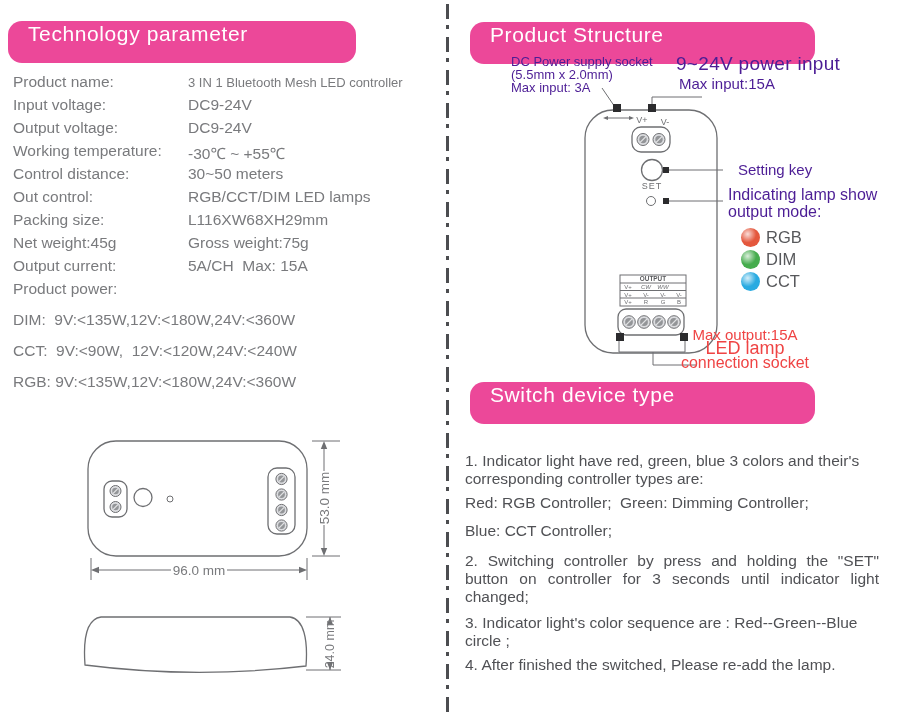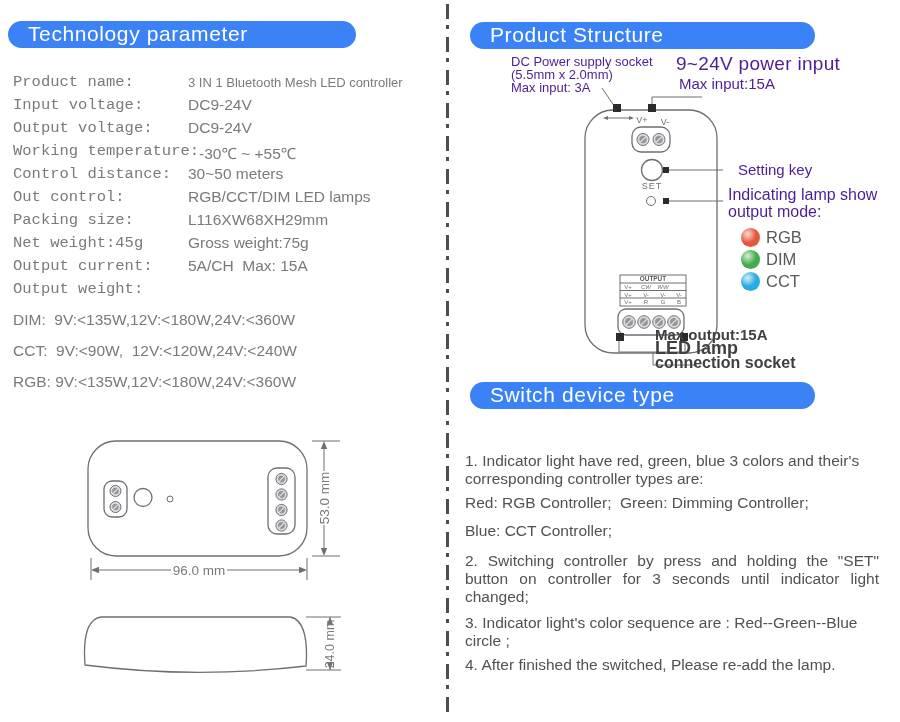--- a/index.html
+++ b/index.html
@@ -3,37 +3,37 @@
 <meta charset="utf-8">
 <style>
   html,body{margin:0;padding:0;background:#fff;}
   .page{position:relative;width:900px;height:722px;background:#ffffff;overflow:hidden;
         font-family:"Liberation Sans",sans-serif;}
   .abs{position:absolute;}
   
   .divider{position:absolute;left:446px;top:4px;width:3px;height:714px;
     background:repeating-linear-gradient(to bottom,#4c4d50 0 15px,transparent 15px 21px,#4c4d50 21px 25px,transparent 25px 33px);}
   
-  .pill{position:absolute;height:27px;background:#3b82f6;border-radius:14px;color:#ffffff;
+  .pill{position:absolute;height:42px;background:#ec4899;border-radius:14px;color:#ffffff;
         font-size:21px;line-height:26px;padding-left:20px;letter-spacing:.6px;box-sizing:border-box;}
   
   .specs{position:absolute;left:13px;top:73px;width:430px;color:#797a7d;}
   .srow{display:flex;height:23px;font-size:15.5px;align-items:flex-start;}
-  .slabel{flex:0 0 175px;white-space:pre;font-family:Liberation Mono, monospace;}
+  .slabel{flex:0 0 175px;white-space:pre;}
   .svalue{white-space:pre;}
   .svalue.sm{font-size:13px;padding-top:2px;}
   .pline{height:23px;font-size:15.5px;white-space:pre;margin-top:8px;}
   
   .ann{position:absolute;color:#4c1d95;}
   .dcblock div{font-size:13px;line-height:12.8px;}
   .pwr1{font-size:19px;letter-spacing:.3px;}
   .pwr2{font-size:15px;}
   .modedot{position:absolute;width:19px;height:19px;border-radius:50%;}
   .modelabel{position:absolute;font-size:16.5px;color:#57585b;}
-  .maxout{position:absolute;left:655px;top:327px;width:180px;text-align:left;color:#404040;font-weight:bold;}
+  .maxout{position:absolute;left:655px;top:327px;width:180px;text-align:center;color:#ef4444;}
   .maxout .l1{font-size:15px;line-height:15px;}
   .maxout .l2{font-size:18px;line-height:13px;}
   .maxout .l3{font-size:16px;line-height:15px;}
   
   .para{position:absolute;left:465px;width:414px;color:#505155;font-size:15.5px;line-height:18px;}
   .q{font-size:16px;}
   .just{text-align:justify;}
   .pre{white-space:pre;}
   
   .ln{fill:none;stroke:#6e6f72;stroke-width:1.3;}
@@ -88,21 +88,21 @@
       </div>
     <div class="srow">
         <span class="slabel">Net weight:45g</span>
         <span class="svalue">Gross weight:75g</span>
       </div>
     <div class="srow">
         <span class="slabel">Output current:</span>
         <span class="svalue">5A/CH  Max: 15A</span>
       </div>
     <div class="srow">
-        <span class="slabel">Output weight:</span>
+        <span class="slabel">Product power:</span>
         <span class="svalue"></span>
       </div>
     <div class="pline">DIM:  9V:&lt;135W,12V:&lt;180W,24V:&lt;360W</div>
     <div class="pline">CCT:  9V:&lt;90W,  12V:&lt;120W,24V:&lt;240W</div>
     <div class="pline">RGB: 9V:&lt;135W,12V:&lt;180W,24V:&lt;360W</div>
   </div>
 
   <svg class="abs" style="left:60px;top:425px;" width="300" height="175" viewBox="0 0 300 175">
     <rect class="ln" x="28" y="16" width="219" height="115" rx="28"></rect>
     <rect class="ln" x="44" y="56" width="23" height="36" rx="8"></rect>

